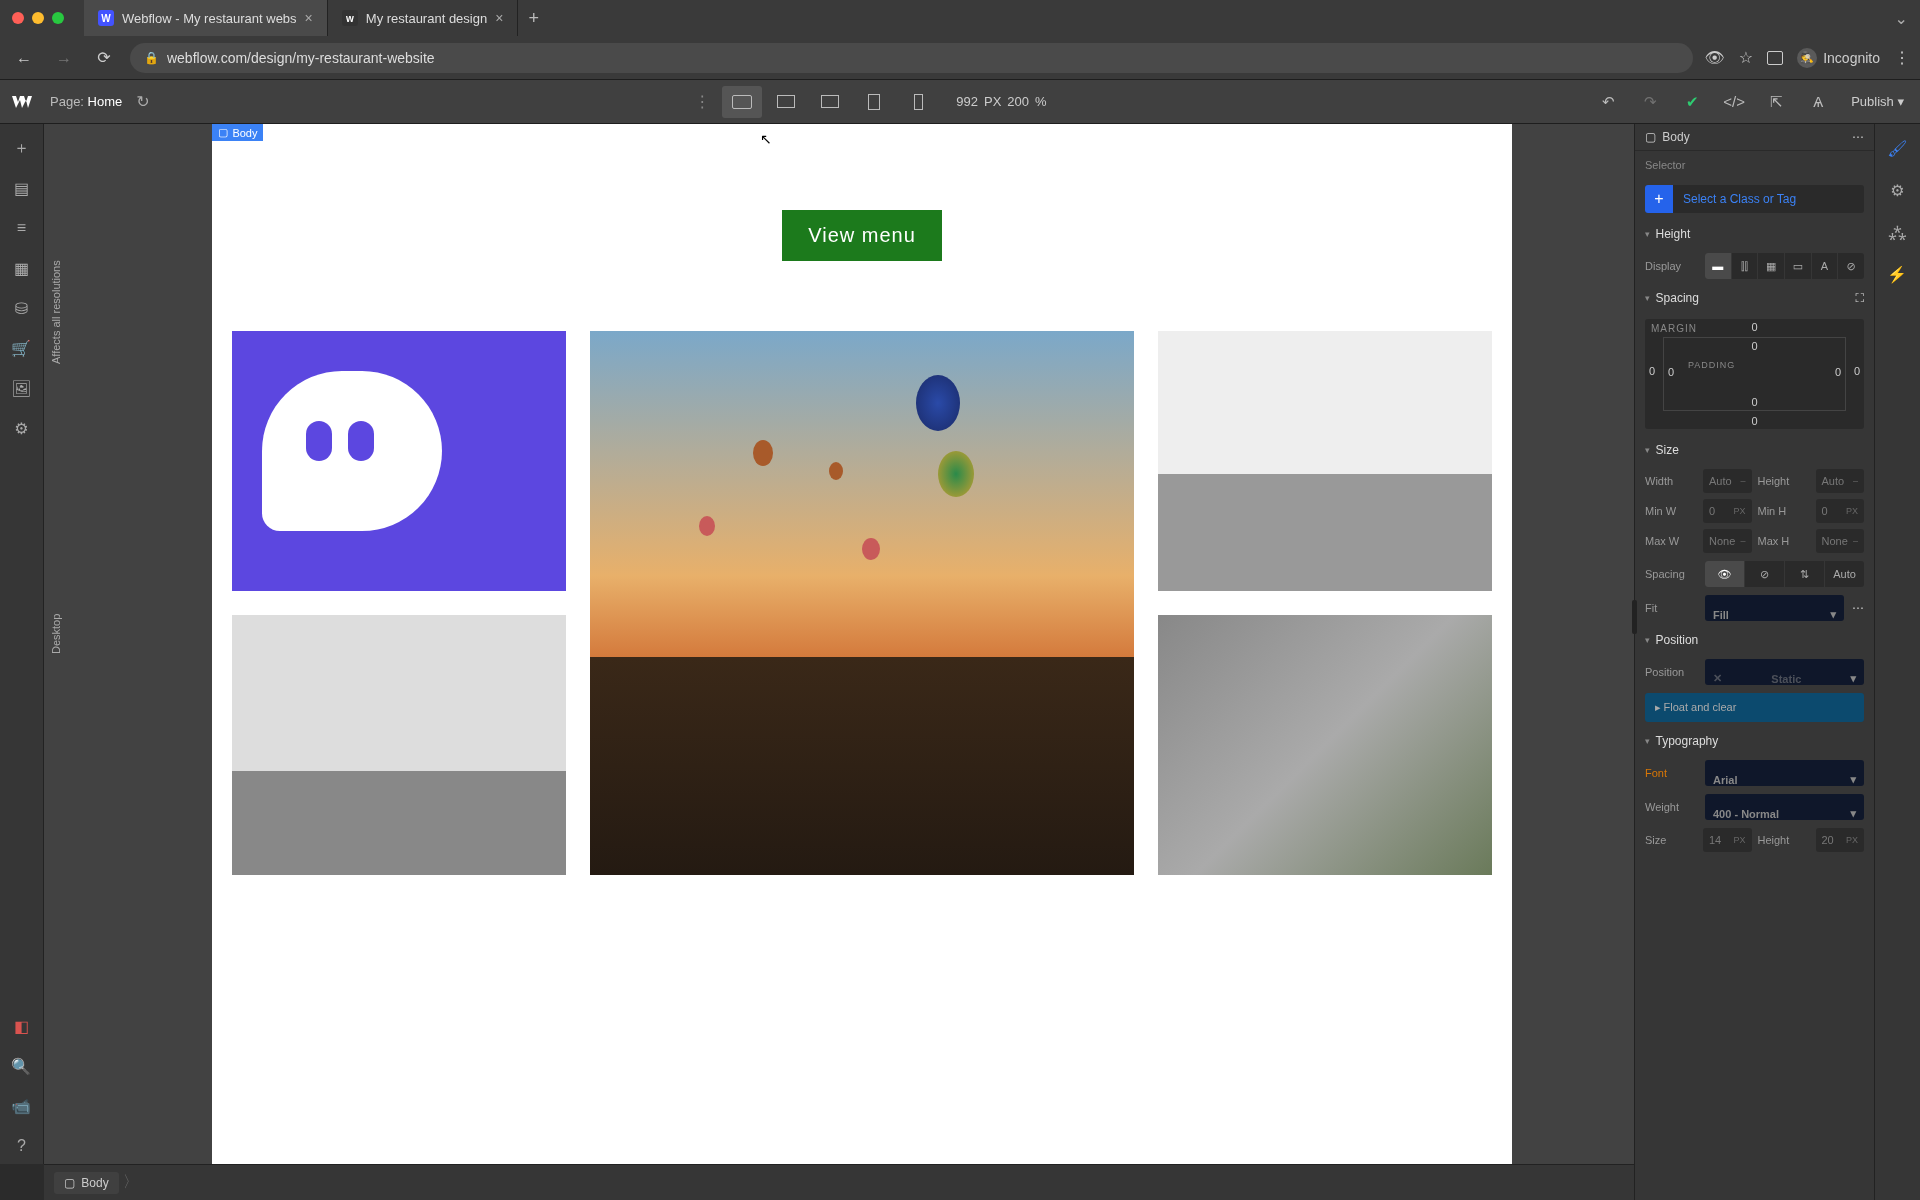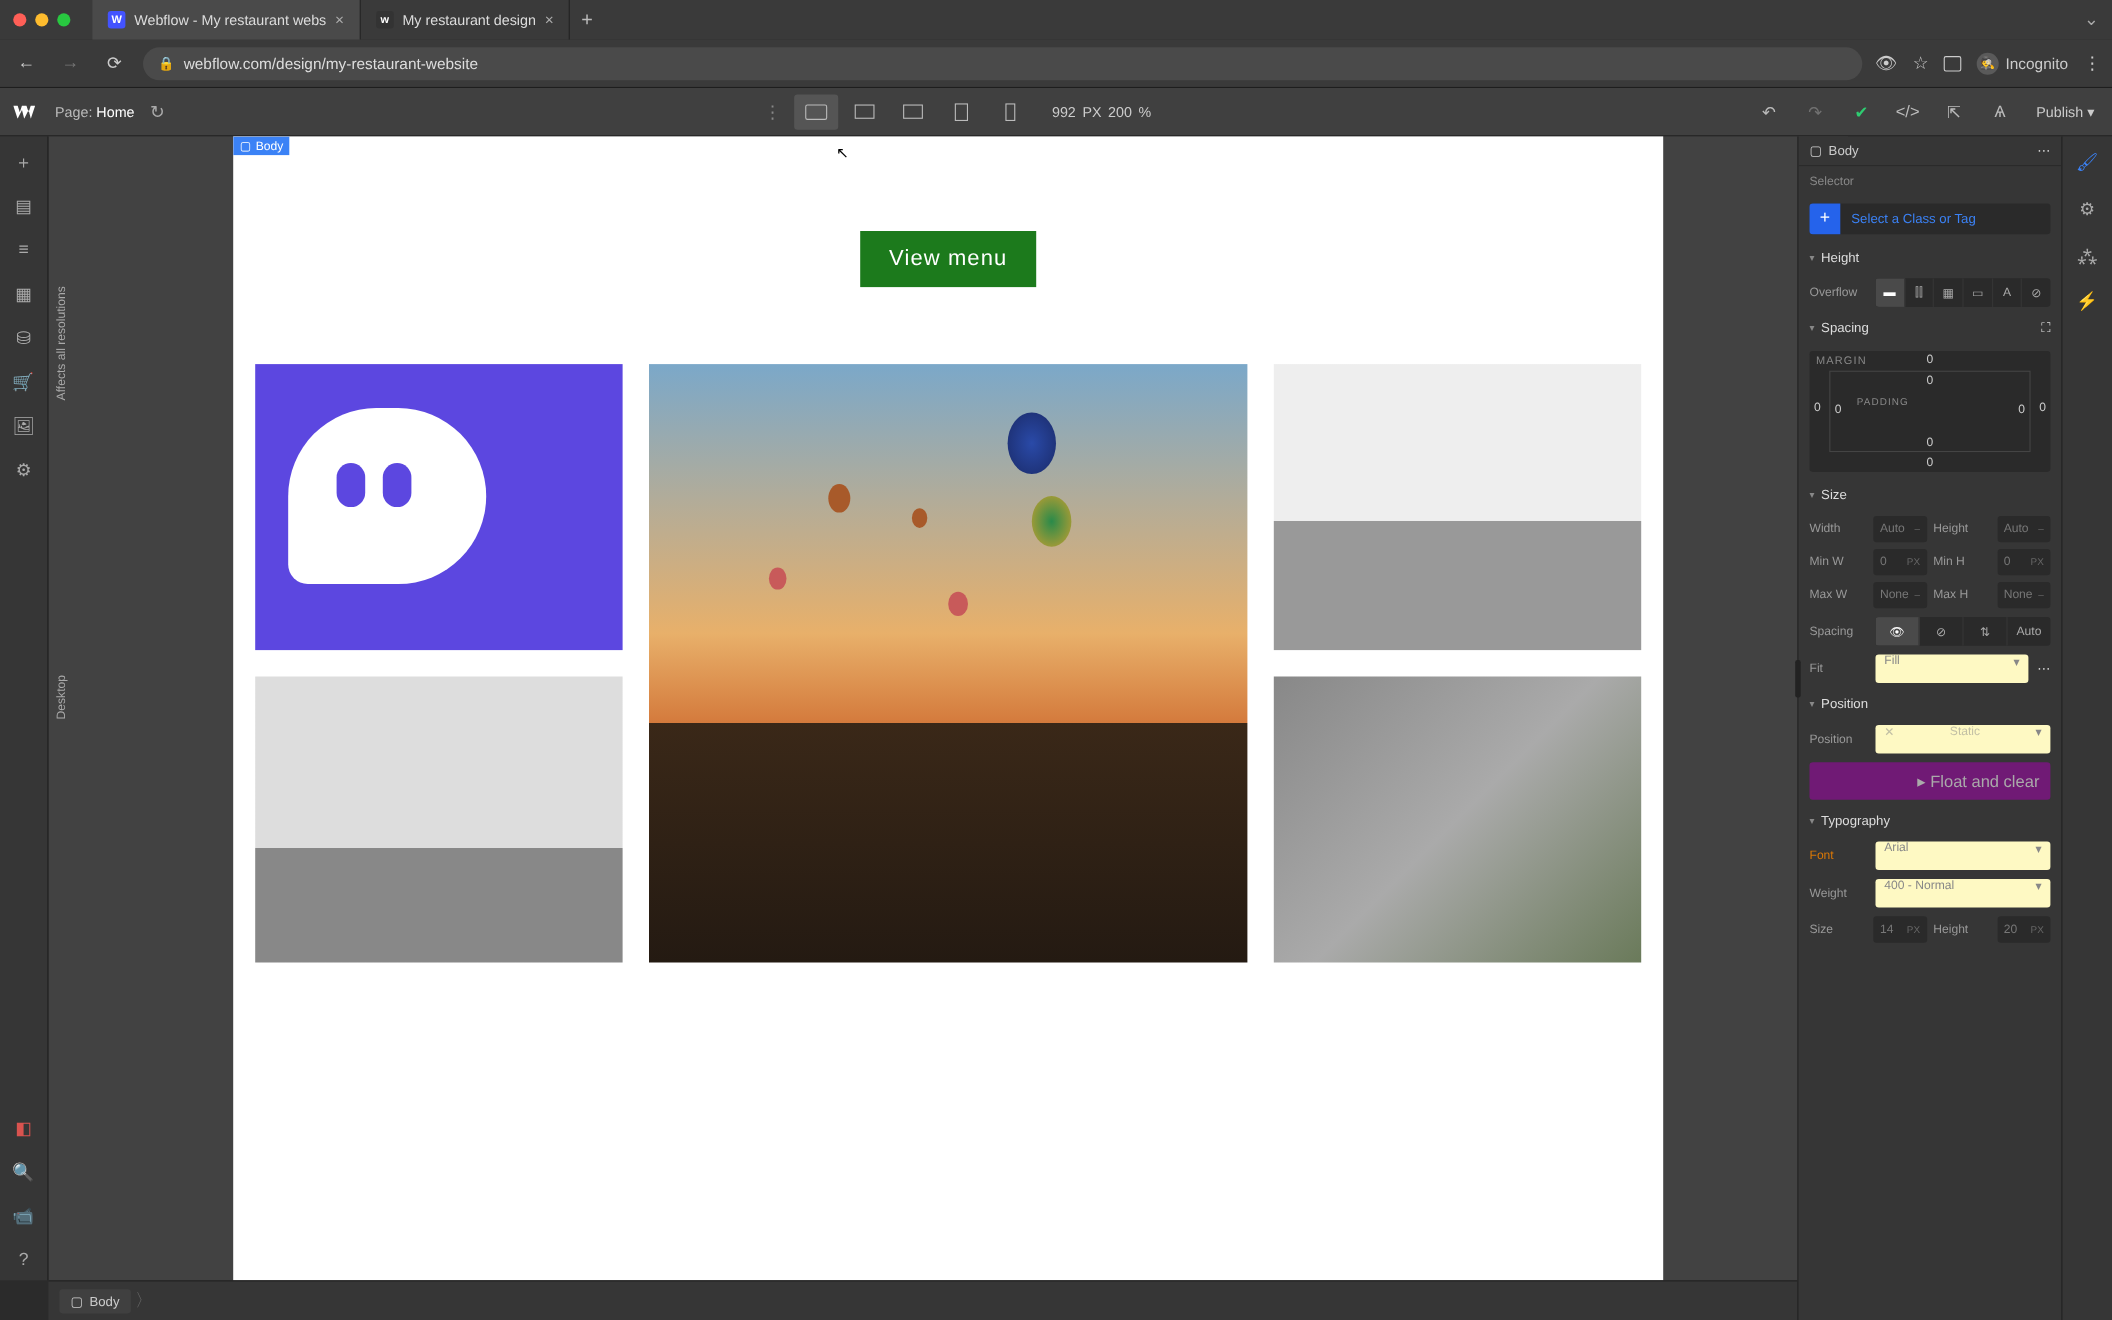--- a/index.html
+++ b/index.html
@@ -107,23 +107,23 @@
 .spacing-box .outer { position:absolute; inset:18px 18px 18px 18px; border:1px solid #444; }
 .spacing-box .p-label{position:absolute;left:24px;top:22px;letter-spacing:1px;font-size:9px;}
 .spacing-box .inner { position:absolute; inset:36px 36px 36px 36px; background:#3a3a3a; }
 .sp-val { position:absolute; font-size:11px; color:#ccc; }
 
 .size-grid { display:grid; grid-template-columns: 52px 1fr 52px 1fr; gap:6px; padding:4px 10px; align-items:center; }
 .size-grid .lbl { font-size:11px; color:#999; }
 .size-grid .fld { background:#2a2a2a; height:24px; display:flex;align-items:center; padding:0 6px; font-size:11px; color:#777; border-radius:3px; justify-content:space-between; }
 .size-grid .fld .unit { font-size:9px; color:#666; }
 
-.more-row { padding:8px 10px; text-align:right; font-size:15px; color:#aaa; background:#701a75; margin:4px 10px; border-radius:3px; }
-
-.sel-field { background:#fef9c3; height:26px; flex:1; display:flex; align-items:flex-start; padding:0 8px; font-size:11px; color:#888; border-radius:3px; justify-content:space-between; }
+.more-row { padding:8px 10px; text-align:left; font-size:11px; color:#aaa; background:#0c4a6e; margin:4px 10px; border-radius:3px; }
+
+.sel-field { background:#0f172a; height:26px; flex:1; display:flex; align-items:flex-end; padding:0 8px; font-size:11px; color:#888; border-radius:3px; justify-content:space-between;font-weight:bold; }
 
 
 .breadcrumb-bar { position:absolute; left:44px; right:286px; bottom:0; height:36px; background:#363636; border-top:1px solid #222; display:flex; align-items:center; padding:0 10px; }
 .bc-item { display:flex; align-items:center; gap:6px; font-size:12px; color:#ccc; padding:4px 10px; background:#404040; border-radius:3px; }
 .bc-arrow { margin:0 4px; color:#666; }
 
 .resizer { position:absolute; right:283px; top:50%; width:5px; height:34px; background:#222; border-radius:2px; z-index:3; }
 
 .cursor { position:absolute; left:760px; top:131px; font-size:14px; color:#000; pointer-events:none; z-index:5; }
 
@@ -304,21 +304,21 @@
   </div>
 
   <div class="sp-head">Selector</div>
   <div class="selector-btn">
     <div class="plus">+</div>
     <div class="txt">Select a Class or Tag</div>
   </div>
 
   <div class="section-hdr">Height</div>
   <div class="prop-row">
-    <div class="prop-label">Overflow</div>
+    <div class="prop-label">Display</div>
     <div class="seg">
       <div class="seg-btn active">▬</div>
       <div class="seg-btn">⫿⫿</div>
       <div class="seg-btn">▦</div>
       <div class="seg-btn">▭</div>
       <div class="seg-btn">A</div>
       <div class="seg-btn">⊘</div>
     </div>
   </div>
 

